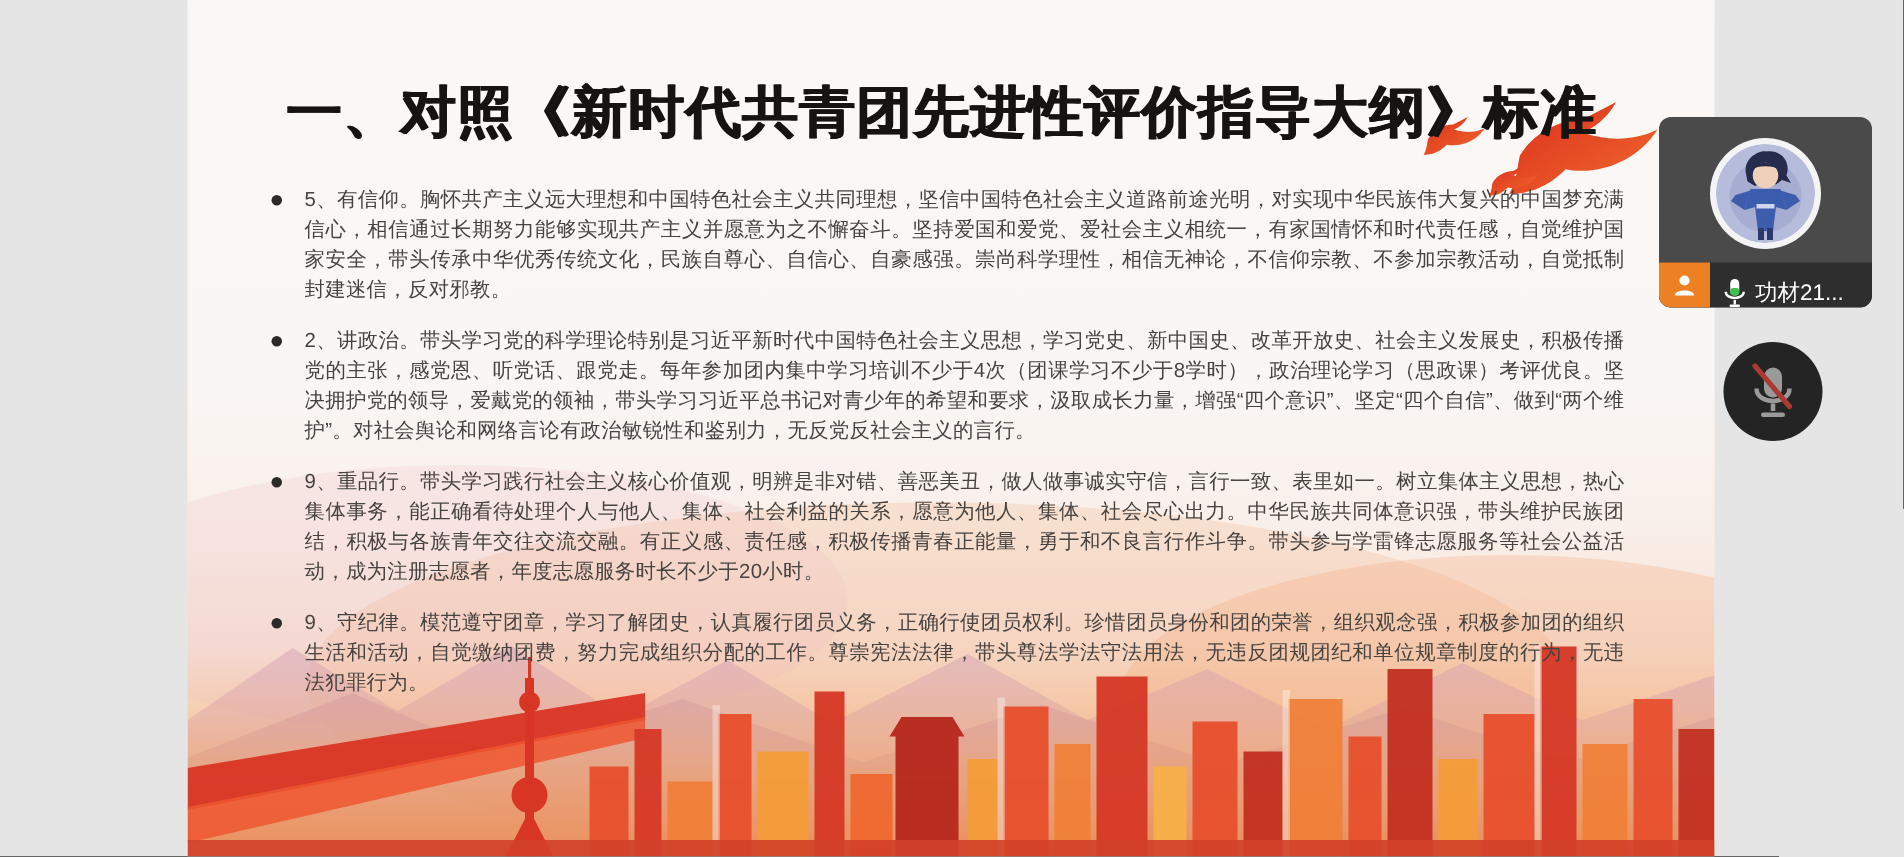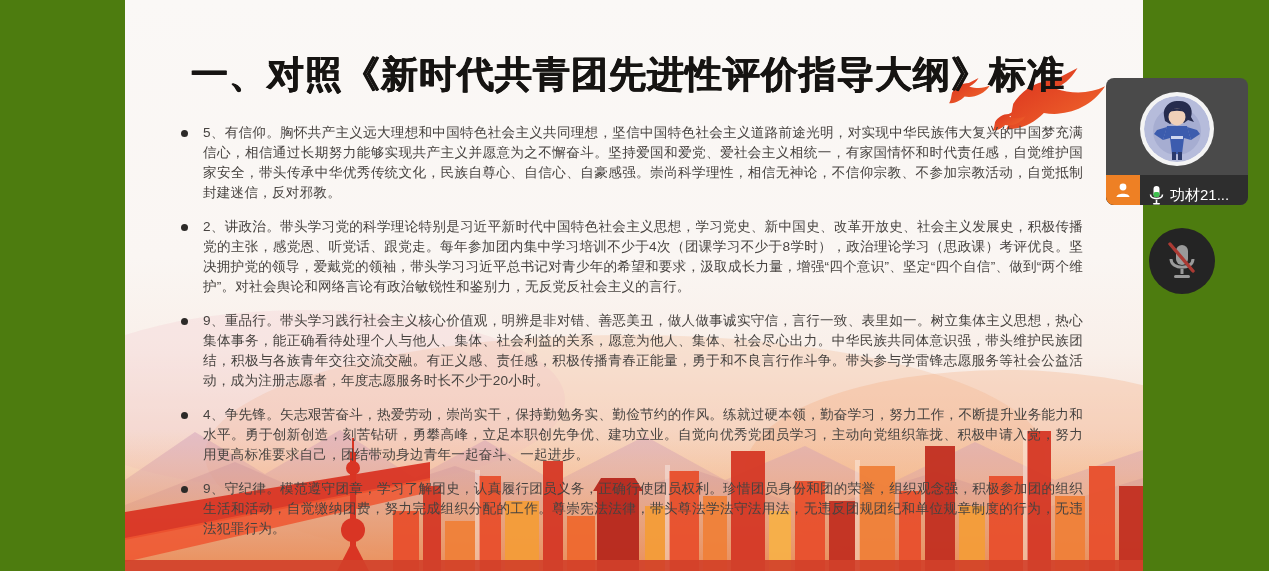--- a/index.html
+++ b/index.html
@@ -1,18 +1,18 @@
 <!DOCTYPE html>
 <html><head>
 <meta charset="utf-8">
 <style>
   html,body{margin:0;padding:0;background:#000;}
   body{width:1269px;height:571px;position:relative;overflow:hidden;
        font-family:"Liberation Sans","DejaVu Sans",sans-serif;}
-  .viewport{position:absolute;inset:0;background:#4d7c0f;}
+  .viewport{position:absolute;inset:0;background:#e5e5e5;}
 
   
   .slide{position:absolute;left:125px;top:0;width:1018px;height:571px;
          background:linear-gradient(180deg,#faf8f6 0%,#faf6f3 45%,#f9efe9 62%,#f7e3d8 74%,#f6d9c9 84%,#f4cfbc 100%);
          overflow:hidden;}
   .bg-art{position:absolute;left:0;top:0;width:1018px;height:571px;display:block;}
   .birds{position:absolute;left:815px;top:40px;width:170px;height:115px;}
 
   .slide-title{position:absolute;top:52px;left:40px;right:52px;
         font-size:37px;line-height:46px;font-weight:900;color:#161412;
@@ -142,24 +142,20 @@
       <div class="bullet-item">
         <span class="dot"></span>
         <p>2、讲政治。带头学习党的科学理论特别是习近平新时代中国特色社会主义思想，学习党史、新中国史、改革开放史、社会主义发展史，积极传播党的主张，感党恩、听党话、跟党走。每年参加团内集中学习培训不少于4次（团课学习不少于8学时），政治理论学习（思政课）考评优良。坚决拥护党的领导，爱戴党的领袖，带头学习习近平总书记对青少年的希望和要求，汲取成长力量，增强“四个意识”、坚定“四个自信”、做到“两个维护”。对社会舆论和网络言论有政治敏锐性和鉴别力，无反党反社会主义的言行。</p>
       </div>
       <div class="bullet-item">
         <span class="dot"></span>
         <p>9、重品行。带头学习践行社会主义核心价值观，明辨是非对错、善恶美丑，做人做事诚实守信，言行一致、表里如一。树立集体主义思想，热心集体事务，能正确看待处理个人与他人、集体、社会利益的关系，愿意为他人、集体、社会尽心出力。中华民族共同体意识强，带头维护民族团结，积极与各族青年交往交流交融。有正义感、责任感，积极传播青春正能量，勇于和不良言行作斗争。带头参与学雷锋志愿服务等社会公益活动，成为注册志愿者，年度志愿服务时长不少于20小时。</p>
       </div>
       <div class="bullet-item">
         <span class="dot"></span>
-        <p>4、争先锋。矢志艰苦奋斗，热爱劳动，崇尚实干，保持勤勉务实、勤俭节约的作风。练就过硬本领，勤奋学习，努力工作，不断提升业务能力和水平。勇于创新创造，刻苦钻研，勇攀高峰，立足本职创先争优、建功立业。自觉向优秀党团员学习，主动向党组织靠拢、积极申请入党，努力用更高标准要求自己，团结带动身边青年一起奋斗、一起进步。</p>
-      </div>
-      <div class="bullet-item">
-        <span class="dot"></span>
         <p>9、守纪律。模范遵守团章，学习了解团史，认真履行团员义务，正确行使团员权利。珍惜团员身份和团的荣誉，组织观念强，积极参加团的组织生活和活动，自觉缴纳团费，努力完成组织分配的工作。尊崇宪法法律，带头尊法学法守法用法，无违反团规团纪和单位规章制度的行为，无违法犯罪行为。</p>
       </div>
     </div>
   </div>
 
   <div class="tile">
     <div class="avatar">
       <svg viewBox="0 0 66 66">
         <circle cx="33" cy="33" r="33" fill="#b6bcdb"></circle>
         <circle cx="33" cy="35" r="24" fill="#a6add1"></circle>

